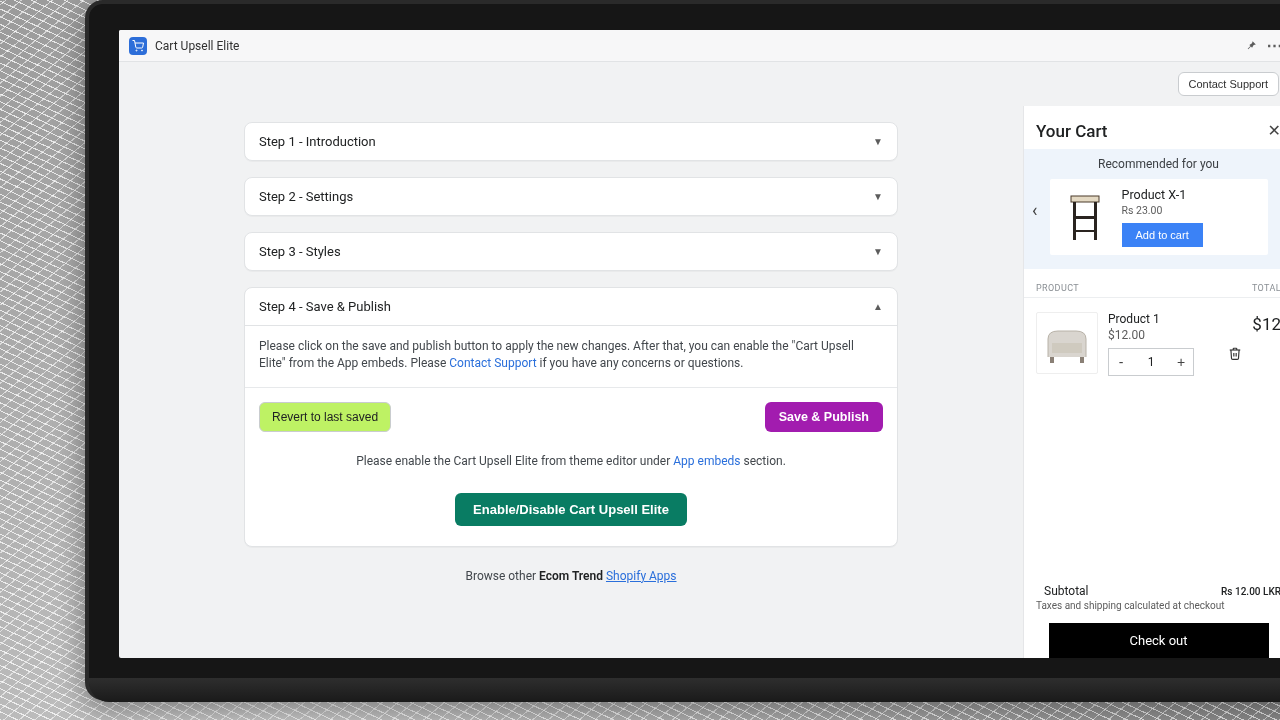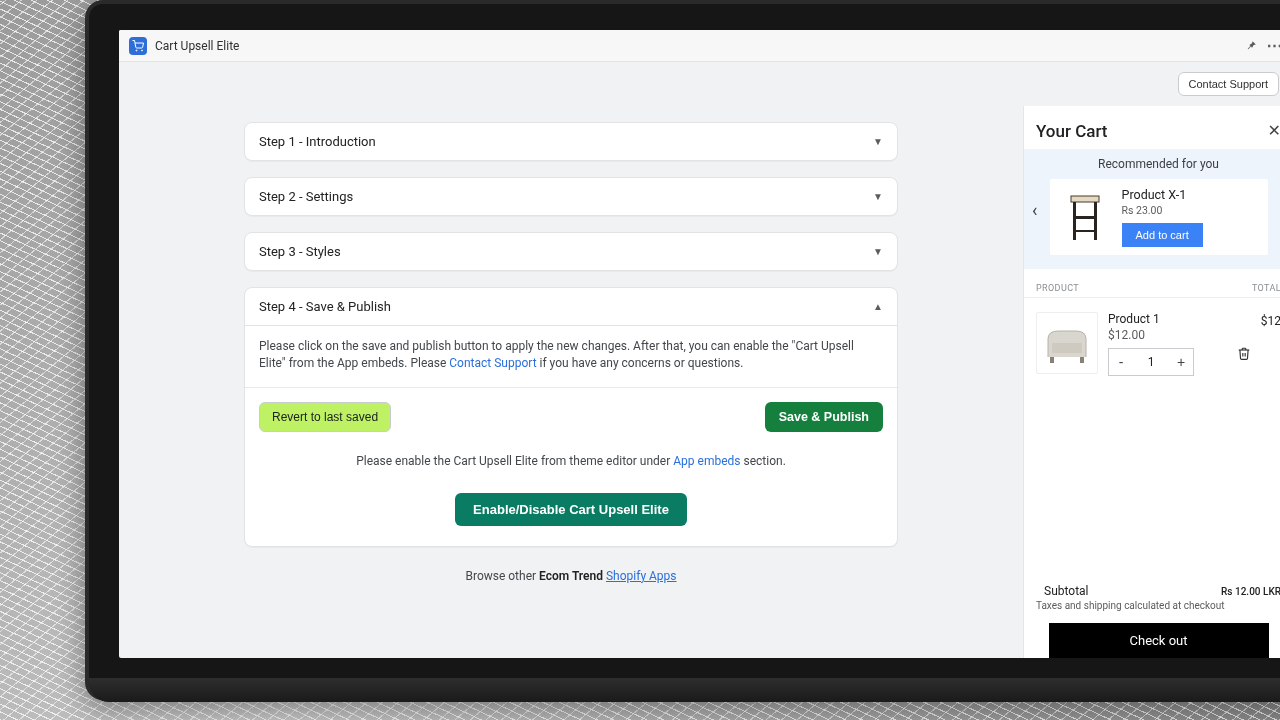--- a/index.html
+++ b/index.html
@@ -68,21 +68,21 @@
 .caret { font-size:10px; color:#5c5c5c; }
 .acc-body { border-top:1px solid #e1e3e5; padding:12px 14px 16px; font-size:12px; color:#42474c; }
 .acc-body .hr { height:1px; background:#e7e9eb; margin:14px -14px 14px; }
 .link { color:#2a6fdb; text-decoration:none; cursor:pointer; }
 .btn-row { display:flex; justify-content:space-between; align-items:center; }
 .btn-outline {
   background:#bef264; border:1px solid #c9cccf; border-radius:6px;
   padding:7px 12px; font-size:12px; color:#202223; cursor:pointer;
 }
 .btn-primary {
-  background:#15803d; color:#fff; border:none; border-radius:6px;
+  background:#a21caf; color:#fff; border:none; border-radius:6px;
   padding:8px 14px; font-size:12.5px; font-weight:600; cursor:pointer;
 }
 .centered-block { text-align:center; margin-top:22px; font-size:12px; color:#42474c; }
 .enable-btn {
   display:inline-block; margin-top:25px; background:#097c63; color:#fff;
   border:none; border-radius:6px; padding:9px 18px; font-size:13px; font-weight:600; cursor:pointer;
 }
 .accordion.open { padding-bottom:4px; }
 .browse { text-align:center; font-size:12px; color:#42474c; margin-top:22px; }
 .browse .strong { font-weight:600; color:#202223; }
@@ -129,21 +129,21 @@
 .qty {
   display:flex; align-items:center; border:1px solid #c9cccf; margin-top:6px;
   height:28px; width:86px;
 }
 .qty button {
   width:24px; height:100%; background:#fff; border:none; font-size:14px;
   color:#444; cursor:pointer;
 }
 .qty .val { flex:1; text-align:center; font-size:12px; }
 .trash { margin-left:8px; align-self:center; cursor:pointer; color:#444; font-size:14px; margin-top:22px; }
-.ci-total { font-size:12px; padding-top:2px; }
+.ci-total { font-size:17px; padding-top:2px; }
 .cart-flex { flex:1; }
 .cart-footer { padding:8px 12px 0; }
 .subtotal-row { display:flex; justify-content:space-between; align-items:baseline;margin-left:8px; }
 .subtotal-label { font-size:12px; }
 .subtotal-val { font-size:10px; font-weight:500; }
 .tax-note { font-size:10px; color:#5c5c5c; margin-top:2px; }
 .checkout {
   width:220px; margin:12px auto 0; background:#000; color:#fff; text-align:center;
   padding:10px 0; font-size:13px; cursor:pointer;
 }

